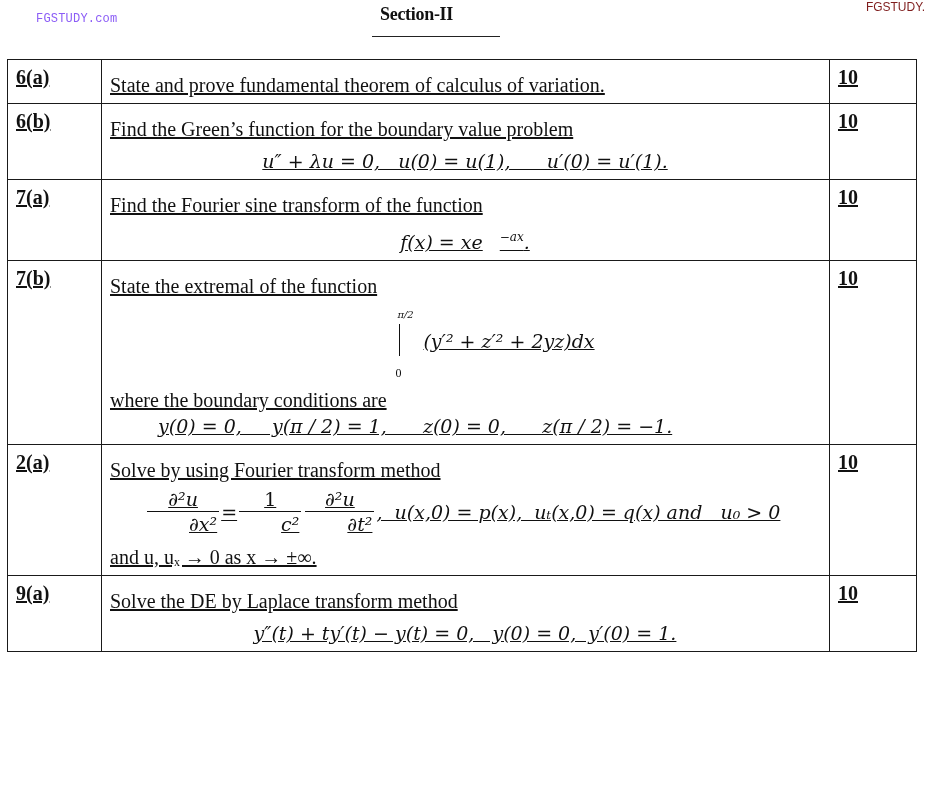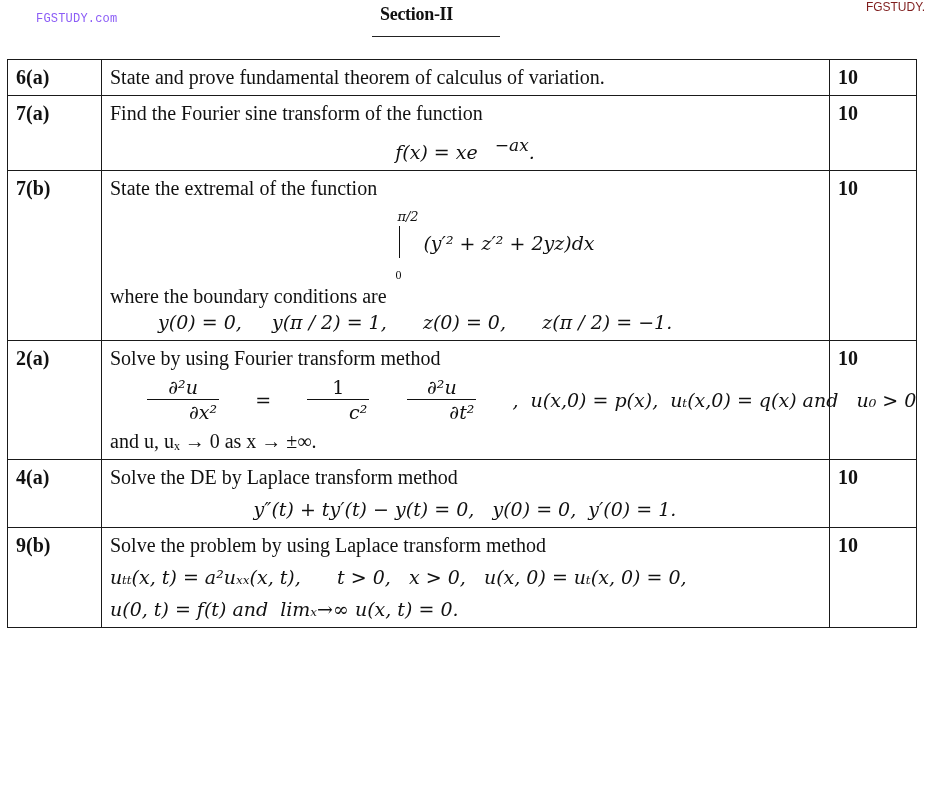--- a/index.html
+++ b/index.html
@@ -24,46 +24,46 @@
   .section-underline {
     position: absolute; left: 372px; top: 36px; width: 128px; height: 0;
     border-top: 1.5px solid #222;
   }
   table.q {
     position: absolute; left: 7px; top: 59px;
     width: 910px; border-collapse: collapse; table-layout: fixed;
   }
   table.q td {
     border: 1.5px solid #1a1a1a; vertical-align: top;
-    font-size: 20px; line-height: 26px; padding: 4px 9px 5px 8px;
+    font-size: 20px; line-height: 26px; padding: 4px 9px 5px 8px; text-decoration: underline;
   }
   col.c-num { width: 94px; }
   col.c-marks { width: 87px; }
   td.num { font-weight: bold; padding-left: 10px; }
   td.marks { font-weight: bold; padding-left: 10px; }
-  .qtext { display: block; }
+  .qtext { display: block; margin-top: 8px; }
   .math {
     font-family: "DejaVu Serif", "Liberation Serif", serif;
     font-style: italic; font-size: 19px;
   }
   .eq-center { display: block; text-align: center; margin-top: 6px; }
   .eq-line { display: block; margin-top: 6px; }
   .integral {
     display: flex; justify-content: center; align-items: center;
     margin: 4px 0 2px 60px; height: 76px;
   }
   .int-wrap { position: relative; width: 18px; height: 70px; margin-right: 10px; }
   .int-bar { position: absolute; left: 4px; top: 18px; height: 32px; border-left: 1.5px solid #111; }
-  .int-up { position: absolute; left: 2px; top: -4px; font-size: 13px; font-style: italic; white-space: nowrap; }
+  .int-up { position: absolute; left: 2px; top: -4px; font-size: 10px; font-style: italic; white-space: nowrap; }
   .int-lo { position: absolute; left: 0px; top: 54px; font-size: 12px; }
   .frac { display: inline-block; vertical-align: middle; text-align: center; margin: 0 2px; }
   .frac .n { display: block; border-bottom: 1.4px solid #111; padding: 0 2px; line-height: 24px; }
   .frac .d { display: block; padding: 0 2px; line-height: 24px; margin-left: 40px; }
-  .pde { display: flex; align-items: center; margin: 4px 0 4px 35px; gap: 34px; }
-  .sup { font-size: 17px; vertical-align: 8px; margin-left: 17px; }
+  .pde { display: flex; align-items: center; margin: 4px 0 4px 35px; }
+  .sup { font-size: 12px; vertical-align: 8px; margin-left: 17px; }
   .justify { text-align: justify; text-align-last: left; word-spacing: 6px; }
 </style>
 </head>
 <body>
 
 <div class="wm-left">FGSTUDY.com</div>
 <div class="wm-right">FGSTUDY.</div>
 
 <div class="section-title">Section-II</div>
 <div class="section-underline"></div>
@@ -77,20 +77,28 @@
 
   <tbody>
       <tr>
     <td class="num">6(a)</td>
     <td>
       <span class="qtext">State and prove fundamental theorem of calculus of variation.</span>
     </td>
     <td class="marks">10</td>
   </tr>
 
+  <tr>
+    <td class="num">6(b)</td>
+    <td>
+      <span class="qtext">Find the Green’s function for the boundary value problem</span>
+      <span class="eq-center math" style="white-space:pre;">u″ + λu = 0,   u(0) = u(1),      u′(0) = u′(1).</span>
+    </td>
+    <td class="marks">10</td>
+  </tr>
 
   <tr>
     <td class="num">7(a)</td>
     <td>
       <span class="qtext">Find the Fourier sine transform of the function</span>
       <span class="eq-center math">
         <span>f(x) = xe</span><span class="sup">−ax</span><span>.</span>
       </span>
     </td>
     <td class="marks">10</td>
@@ -134,31 +142,22 @@
         </span>
         <span style="white-space:pre;">,  u(x,0) = p(x),  uₜ(x,0) = q(x) and   u₀ &gt; 0</span>
       </div>
       <span class="qtext">and  u, uₓ → 0 as x → ±∞.</span>
     </td>
     <td class="marks">10</td>
   </tr>
 
 
   <tr>
-    <td class="num">4(a)</td>
+    <td class="num">9(a)</td>
     <td>
       <span class="qtext">Solve the DE by Laplace transform method</span>
       <span class="eq-center math" style="white-space:pre;">y″(t) + ty′(t) − y(t) = 0,   y(0) = 0,  y′(0) = 1.</span>
     </td>
     <td class="marks">10</td>
   </tr>
 
-  <tr>
-    <td class="num">9(b)</td>
-    <td>
-      <span class="qtext">Solve the problem by using Laplace transform method</span>
-      <span class="eq-line math" style="white-space:pre;">uₜₜ(x, t) = a²uₓₓ(x, t),      t &gt; 0,   x &gt; 0,   u(x, 0) = uₜ(x, 0) = 0,</span>
-      <span class="eq-line math" style="white-space:pre;">u(0, t) = f(t) and  limₓ→∞ u(x, t) = 0.</span>
-    </td>
-    <td class="marks">10</td>
-  </tr>
 </tbody>
   </table>
 
 </body></html>

